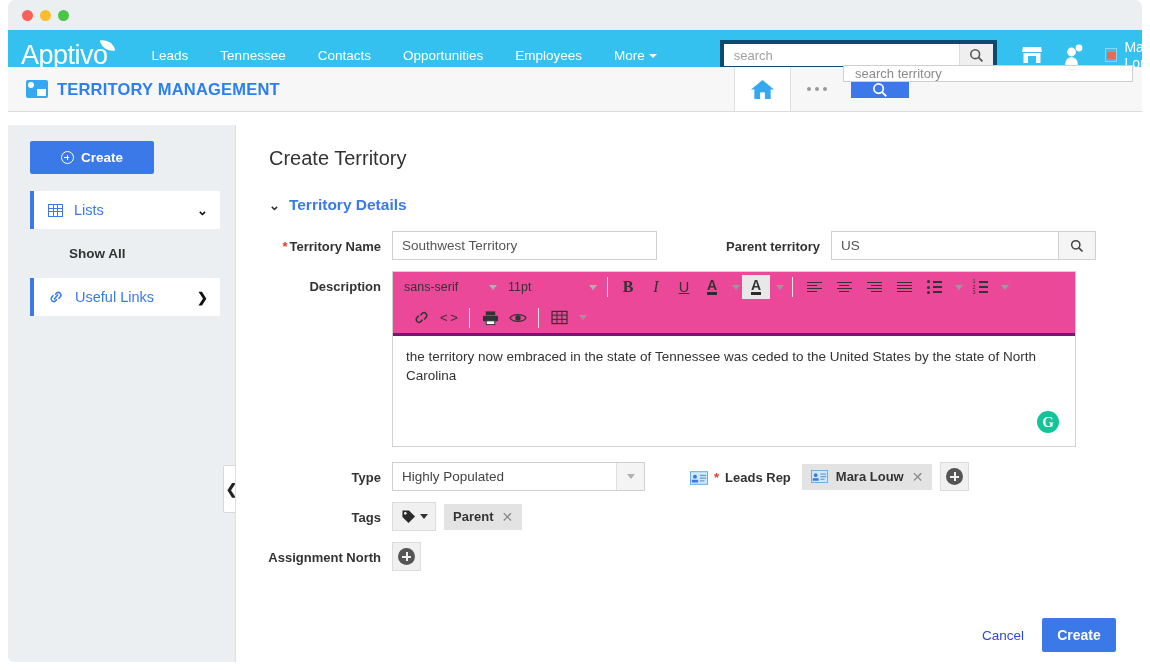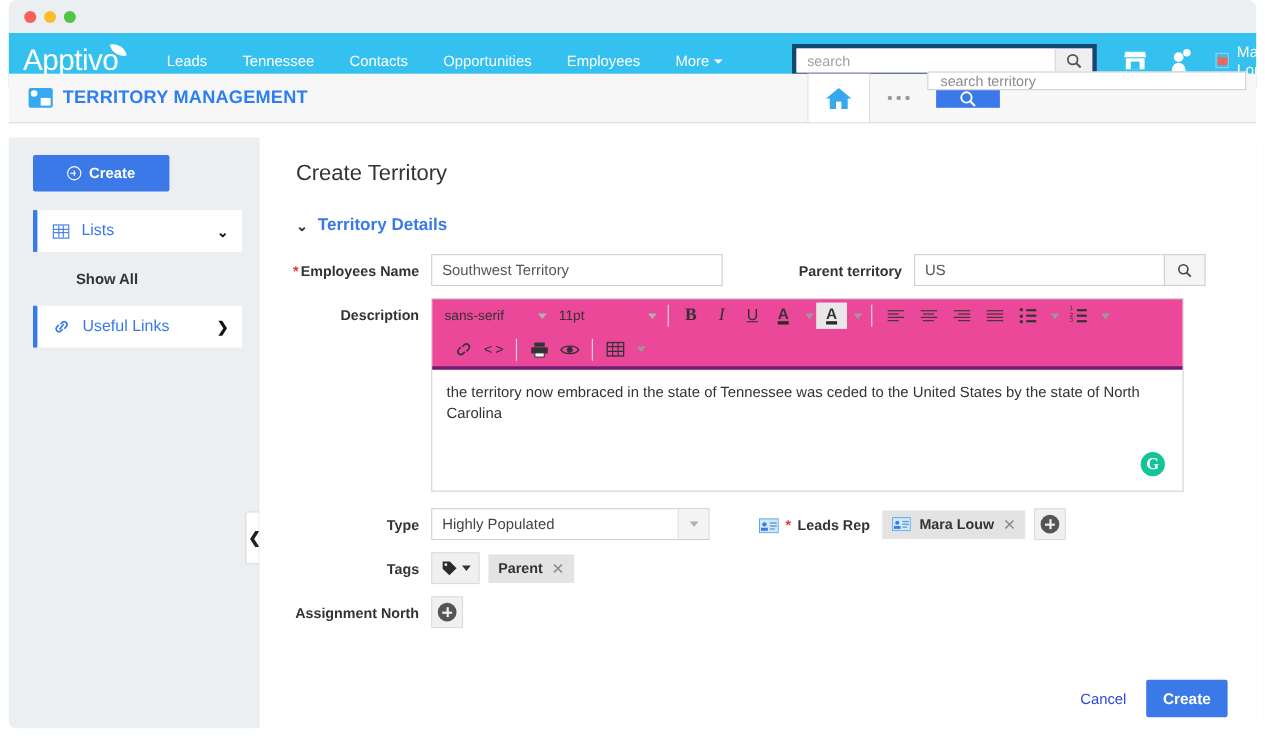--- a/index.html
+++ b/index.html
@@ -439,21 +439,21 @@
 
       <div class="section-head">
         <span class="chev">⌄</span>
         <span class="txt">Territory Details</span>
       </div>
 
       <div class="form">
 
         <div class="row">
           <div class="flabel">
-            <span class="req">*</span><span>Employees Name</span>
+            <span class="req">*</span><span>Territory Name</span>
           </div>
           <div class="fctl">
             <input class="txtinput" type="text" value="Southwest Territory" style="">
           </div>
           <div class="flabel" style="width:130px;margin-left:33px">
             <span>Parent territory</span>
           </div>
           <div class="fctl lookup">
             <input class="txtinput" type="text" value="US" style="">
             <div class="lbtn">

